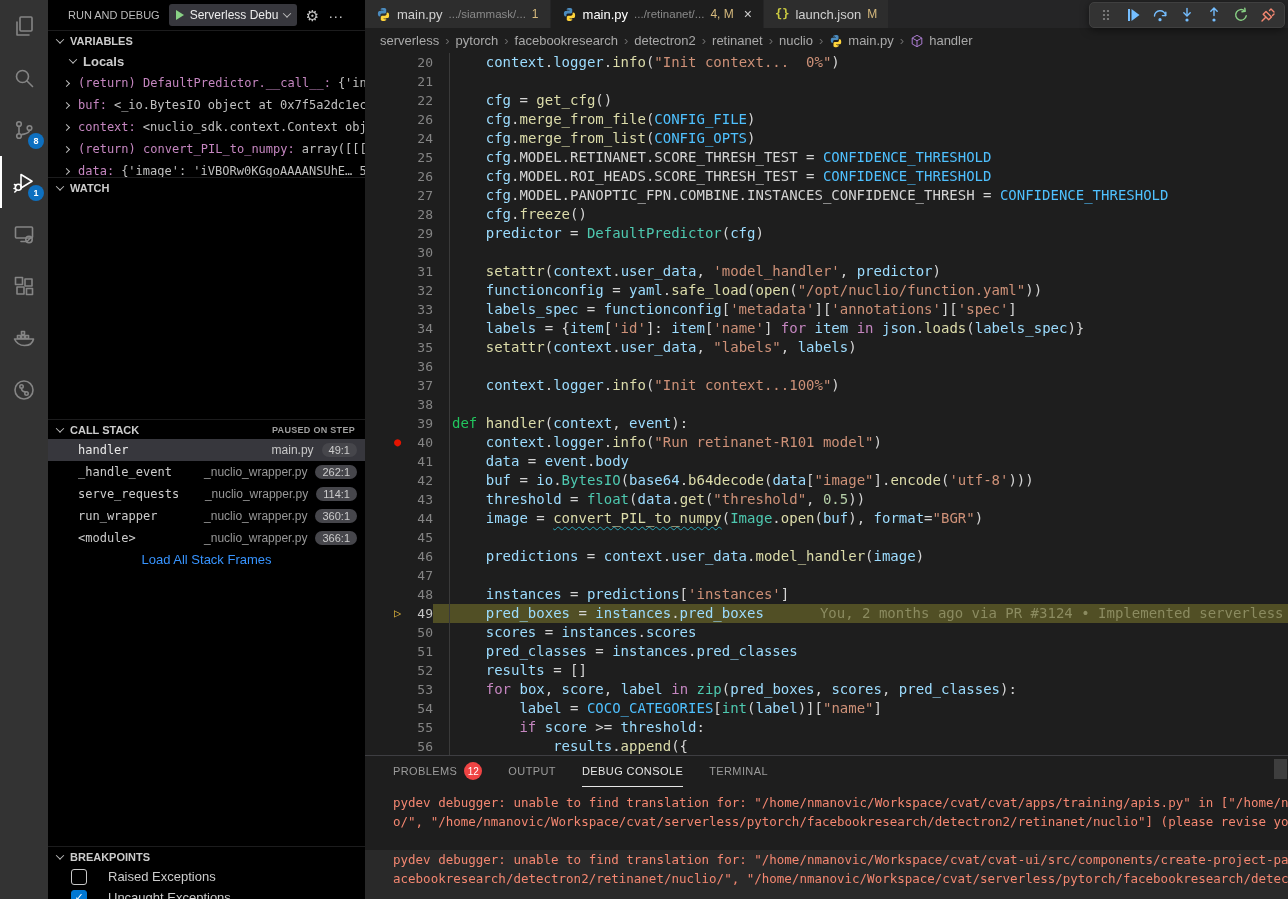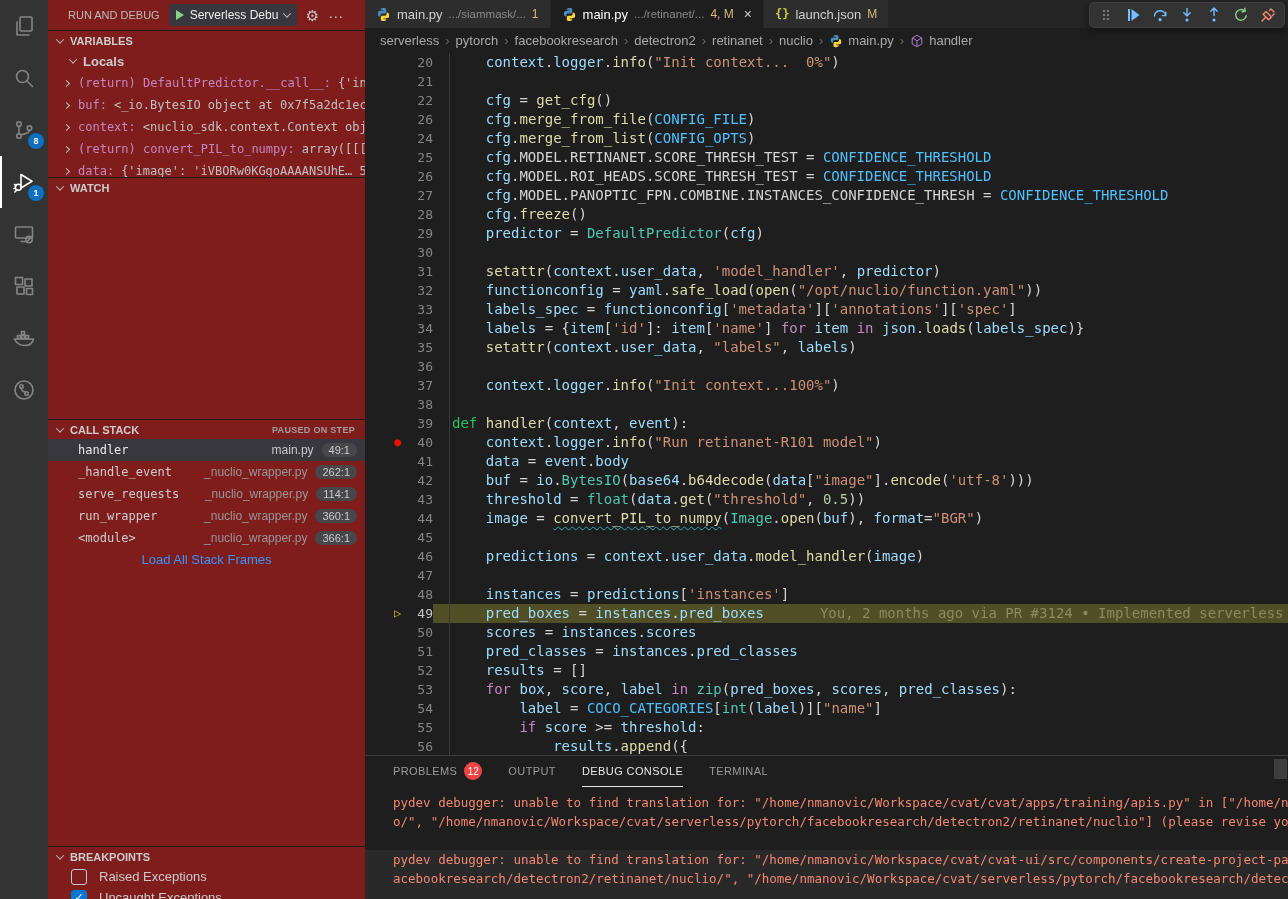--- a/index.html
+++ b/index.html
@@ -10,21 +10,21 @@
     font-family:"Liberation Sans","DejaVu Sans",sans-serif; font-size:13px;
   }
   
   .activitybar { position:absolute; left:0; top:0; width:48px; height:100%; background:#333333; z-index:3; }
   .ab-item { position:relative; height:52px; display:flex; align-items:center; justify-content:center; color:#858585; cursor:pointer; }
   .ab-item.active { color:#ffffff; box-shadow:inset 2px 0 0 #ffffff; }
   .ab-item svg { width:24px; height:24px; }
   .ab-badge { position:absolute; right:4px; bottom:7px; background:#0e70c0; color:#fff; font-size:9px; font-weight:bold;
     min-width:16px; height:16px; border-radius:9px; display:flex; align-items:center; justify-content:center; padding:0 3px; }
   
-  .sidebar { position:absolute; left:48px; top:0; width:317px; height:100%; background:#7f1d1d; z-index:2; }
+  .sidebar { position:absolute; left:48px; top:0; width:317px; height:100%; background:#000000; z-index:2; }
   .sb-header { height:30px; display:flex; align-items:center; padding:0 10px 0 20px; gap:9px; }
   .sb-title { font-size:11px; color:#bcbcbc; white-space:nowrap; }
   .cfg { display:flex; align-items:center; gap:6px; background:#37373d; height:22px; padding:0 7px; border-radius:3px; width:128px; }
   .cfg .play { width:0; height:0; border-left:8px solid #89d185; border-top:5px solid transparent; border-bottom:5px solid transparent; }
   .cfg .lbl { color:#ececec; font-size:12px; white-space:nowrap; overflow:hidden; flex:1; }
   .gear,.more { color:#c5c5c5; font-size:15px; line-height:1; cursor:pointer; }
   .tw { width:6px; height:6px; border-right:1.2px solid #bbb; border-bottom:1.2px solid #bbb; transform:rotate(45deg) translate(-1px,-1px); display:inline-block; flex:none; }
   .sec-head { height:20px; display:flex; align-items:center; gap:7px; padding:0 10px 0 9px;
     font-size:11px; font-weight:bold; color:#cccccc; border-top:1px solid #1c1c1d; cursor:pointer; }
   .sec-head .spacer { flex:1; }
@@ -40,21 +40,21 @@
   .sec-stack { position:absolute; top:419px; left:0; right:0; height:170px; }
   .frame { height:22px; display:flex; align-items:center; gap:8px; padding:0 8px 0 30px; cursor:pointer; }
   .frame.selected { background:#37373d; }
   .frame .fn { color:#cccccc; font-family:"DejaVu Sans Mono",monospace; font-size:12px; white-space:nowrap; }
   .frame.selected .fn { color:#e8e8e8; }
   .frame .file { margin-left:auto; color:#979797; font-size:12px; white-space:nowrap; }
   .frame.selected .file { color:#c8c8c8; }
   .frame .pos { background:#46464b; border-radius:9px; padding:1px 7px; font-size:11px; color:#cccccc; flex:none; }
   .load-link { text-align:center; color:#3794ff; font-size:13px; margin-top:3px; cursor:pointer; }
   .sec-bps { position:absolute; top:846px; left:0; right:0; bottom:0; overflow:hidden; }
-  .bp-row { height:21px; display:flex; align-items:center; gap:12px; padding-left:23px; color:#cccccc; }
+  .bp-row { height:21px; display:flex; align-items:center; gap:21px; padding-left:23px; color:#cccccc; }
   .cb { width:16px; height:16px; border:1.3px solid #c8c8c8; border-radius:3px; background:transparent; color:transparent;
     display:flex; align-items:center; justify-content:center; font-size:11px; flex:none; cursor:pointer; }
   .cb.checked { background:#0078d4; border-color:#0078d4; color:#ffffff; }
   
   .editor { position:absolute; left:365px; top:0; right:0; bottom:0; background:#1e1e1e; }
   .tabs { height:28px; background:#252526; display:flex; }
   .tab { display:flex; align-items:center; gap:6px; padding:0 11px; background:#2d2d2d; border-right:1px solid #252526;
     font-size:13px; color:#d0d0d0; cursor:pointer; white-space:nowrap; }
   .tab.active { background:#1e1e1e; color:#ffffff; }
   .tab .desc { font-size:11.5px; color:#8a8a8a; }

